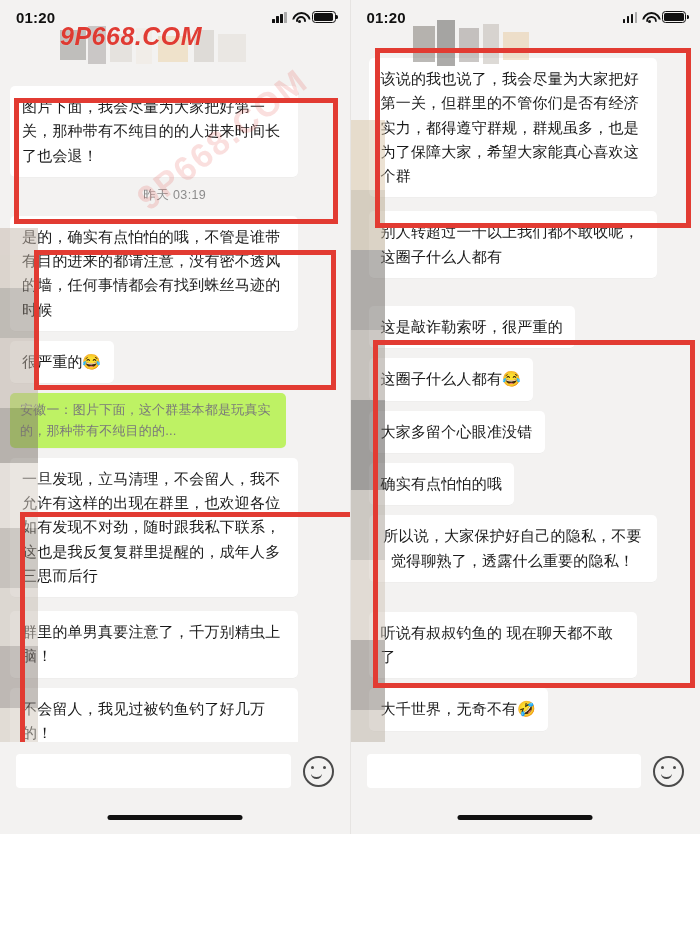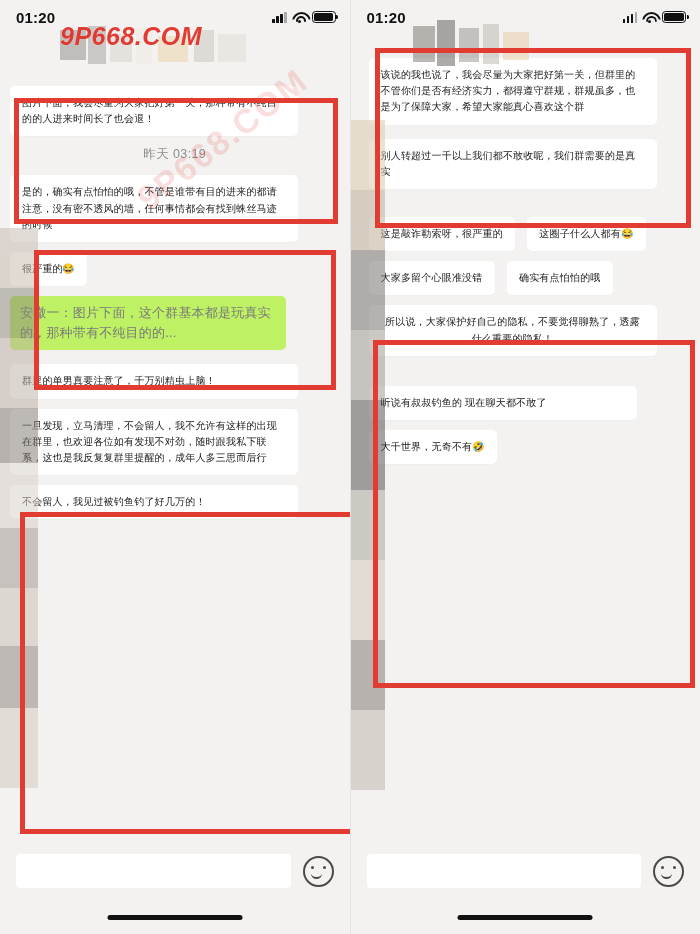--- a/index.html
+++ b/index.html
@@ -16,21 +16,21 @@
   .screen {
     position: relative;
     width: 700px;
     height: 934px;
     background: #ffffff;
     display: flex;
   }
   .pane {
     position: relative;
     width: 350px;
-    height: 934px;
+    height: 834px;
     background: #f2f1f0;
     overflow: hidden;
   }
   .pane.left { background: #f3f2f1; }
   .pane.right { background: #f3f2f1; border-left: 1px solid #e6e4e2; }
 
   
   .statusbar {
     position: relative;
     height: 34px;
@@ -121,21 +121,21 @@
   .chat {
     position: relative;
     padding: 4px 10px 0 10px;
     box-sizing: border-box;
   }
   .bubble {
     position: relative;
     background: #ffffff;
     border-radius: 5px;
     padding: 9px 12px;
-    font-size: 10px;
+    font-size: 15px;
     line-height: 1.62;
     color: #1a1a1a;
     letter-spacing: 0.2px;
     max-width: 268px;
     margin-bottom: 10px;
     box-sizing: border-box;
     word-break: break-word;
     box-shadow: 0 0.5px 0 rgba(0,0,0,0.03);
   }
   .bubble.wide { max-width: 288px; }
@@ -312,22 +312,22 @@
     <div class="wm-diag">9P668.COM</div>
 
     <div class="chat" style="padding-top:52px;">
       <div class="bubble wide">图片下面，我会尽量为大家把好第一关，那种带有不纯目的的人进来时间长了也会退！</div>
       <div class="timestamp">昨天 03:19</div>
       <div class="bubble wide">是的，确实有点怕怕的哦，不管是谁带有目的进来的都请注意，没有密不透风的墙，任何事情都会有找到蛛丝马迹的时候</div>
       <div class="bubble tiny">很严重的😂</div>
       <div class="bubble quote">
         <span>安徽一</span><span>：图片下面，这个群基本都是玩真实的，那种带有不纯目的的...</span>
       </div>
+      <div class="bubble wide">一旦发现，立马清理，不会留人，我不允许有这样的出现在群里，也欢迎各位如有发现不对劲，随时跟我私下联系，这也是我反复复群里提醒的，成年人多三思而后行</div>
       <div class="bubble wide" style="margin-top:14px;">群里的单男真要注意了，千万别精虫上脑！</div>
-      <div class="bubble wide">一旦发现，立马清理，不会留人，我不允许有这样的出现在群里，也欢迎各位如有发现不对劲，随时跟我私下联系，这也是我反复复群里提醒的，成年人多三思而后行</div>
       <div class="bubble wide">不会留人，我见过被钓鱼钓了好几万的！</div>
     </div>
 
     <div class="redbox" style="left:14px; top:98px; width:324px; height:126px;"></div>
     <div class="redbox" style="left:34px; top:250px; width:302px; height:140px;"></div>
     <div class="redbox" style="left:20px; top:512px; width:342px; height:322px;"></div>
 
     <div class="bottombar">
       <div class="inputrow">
         <div class="input-field" placeholder=""></div>
@@ -379,21 +379,21 @@
         <rect x="0" y="280" width="34" height="90" fill="#4f4c48"></rect>
         <rect x="0" y="370" width="34" height="70" fill="#a79e94"></rect>
         <rect x="0" y="440" width="34" height="80" fill="#cfc5b8"></rect>
         <rect x="0" y="520" width="34" height="70" fill="#7e766e"></rect>
         <rect x="0" y="590" width="34" height="80" fill="#bdb3a7"></rect>
       </g>
     </svg>
 
     <div class="chat" style="padding-top:24px;">
       <div class="bubble wide" style="margin-left:8px;">该说的我也说了，我会尽量为大家把好第一关，但群里的不管你们是否有经济实力，都得遵守群规，群规虽多，也是为了保障大家，希望大家能真心喜欢这个群</div>
-      <div class="bubble wide" style="margin-left:8px; margin-top:14px;">别人转超过一千以上我们都不敢收呢，我们群需要的是真实</div>
+      <div class="bubble wide" style="margin-left:8px; margin-top:14px;">别人转超过一千以上我们都不敢收呢，这圈子什么人都有</div>
       <div class="bubble" style="margin-left:8px; margin-top:18px; display:inline-block;">这是敲诈勒索呀，很严重的</div>
       <div class="bubble" style="margin-left:8px; display:inline-block;">这圈子什么人都有😂</div>
       <div class="bubble" style="margin-left:8px; display:inline-block;">大家多留个心眼准没错</div>
       <div class="bubble" style="margin-left:8px; display:inline-block;">确实有点怕怕的哦</div>
       <div class="bubble wide" style="margin-left:8px;text-align:center;">所以说，大家保护好自己的隐私，不要觉得聊熟了，透露什么重要的隐私！</div>
       <div class="bubble" style="margin-left:8px; margin-top:30px;">听说有叔叔钓鱼的 现在聊天都不敢了</div>
       <div class="bubble" style="margin-left:8px; display:inline-block;">大千世界，无奇不有🤣</div>
     </div>
 
     <div class="redbox" style="left:24px; top:48px; width:316px; height:180px;"></div>

